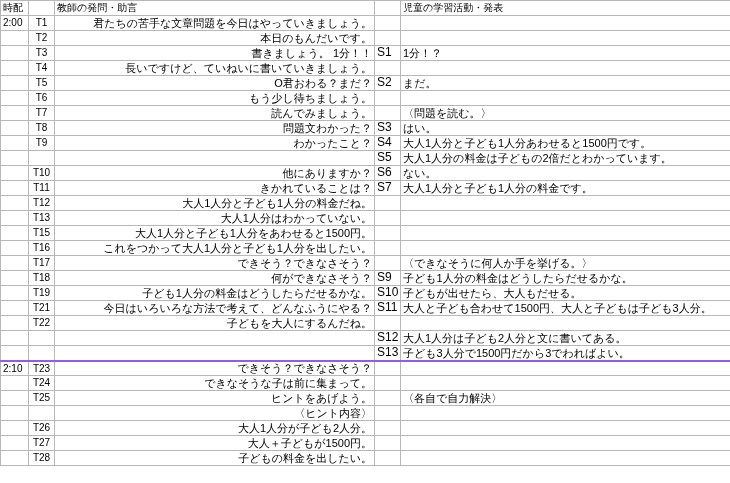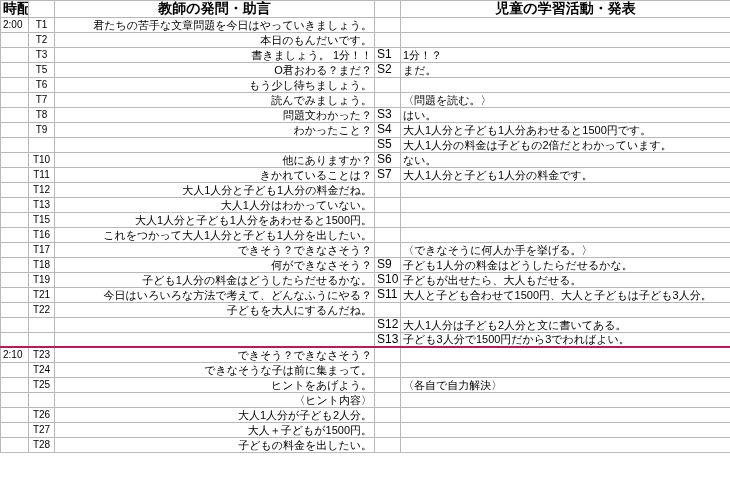--- a/index.html
+++ b/index.html
@@ -34,25 +34,25 @@
   table.grid th, table.grid td {
     border: 1px solid #b8b8b8;
     padding: 0 2px;
     vertical-align: middle;
     white-space: nowrap;
     overflow: hidden;
     height: 15px;
     box-sizing: border-box;
   }
   thead th {
-    text-align: center;
-    font-weight: bold;
+    text-align: left;
+    font-weight: normal;
     height: 16px;
     border-bottom: 2px solid #000000;
-    font-size: 14px;
+    font-size: 10px;
   }
   th.head-time { letter-spacing: 0px; }
   td.time {
     text-align: left;
     font-size: 10px;
     border-right: 2px solid #000000;
     margin-left: 16px;
   }
   td.tid {
     text-align: center;
@@ -66,21 +66,21 @@
     text-align: left;
     font-size: 12px;
   }
   td.stu {
     text-align: left;
     margin-top: 40px;
   }
   th.head-tid { border-right: 1px solid #b8b8b8; }
   th.head-tut { border-right: 2px solid #000000; }
   th.head-time { border-right: 2px solid #000000; }
-  tr.thick-top td { border-top: 2px solid #be185d; }
+  tr.thick-top td { border-top: 2px solid #8b5cf6; }
 </style>
 </head>
 <body>
 
 <div id="sheet">
   <table class="grid">
     <colgroup>
       <col class="c-time">
       <col class="c-tid">
       <col class="c-tut">
@@ -113,20 +113,27 @@
         </tr>
         <tr>
           <td class="time"></td>
           <td class="tid">T3</td>
           <td class="tut">書きましょう。 1分！！</td>
           <td class="sid">S1</td>
           <td class="stu">1分！？</td>
         </tr>
         <tr>
           <td class="time"></td>
+          <td class="tid">T4</td>
+          <td class="tut">長いですけど、ていねいに書いていきましょう。</td>
+          <td class="sid"></td>
+          <td class="stu"></td>
+        </tr>
+        <tr>
+          <td class="time"></td>
           <td class="tid">T5</td>
           <td class="tut">O君おわる？まだ？</td>
           <td class="sid">S2</td>
           <td class="stu">まだ。</td>
         </tr>
         <tr>
           <td class="time"></td>
           <td class="tid">T6</td>
           <td class="tut">もう少し待ちましょう。</td>
           <td class="sid"></td>

